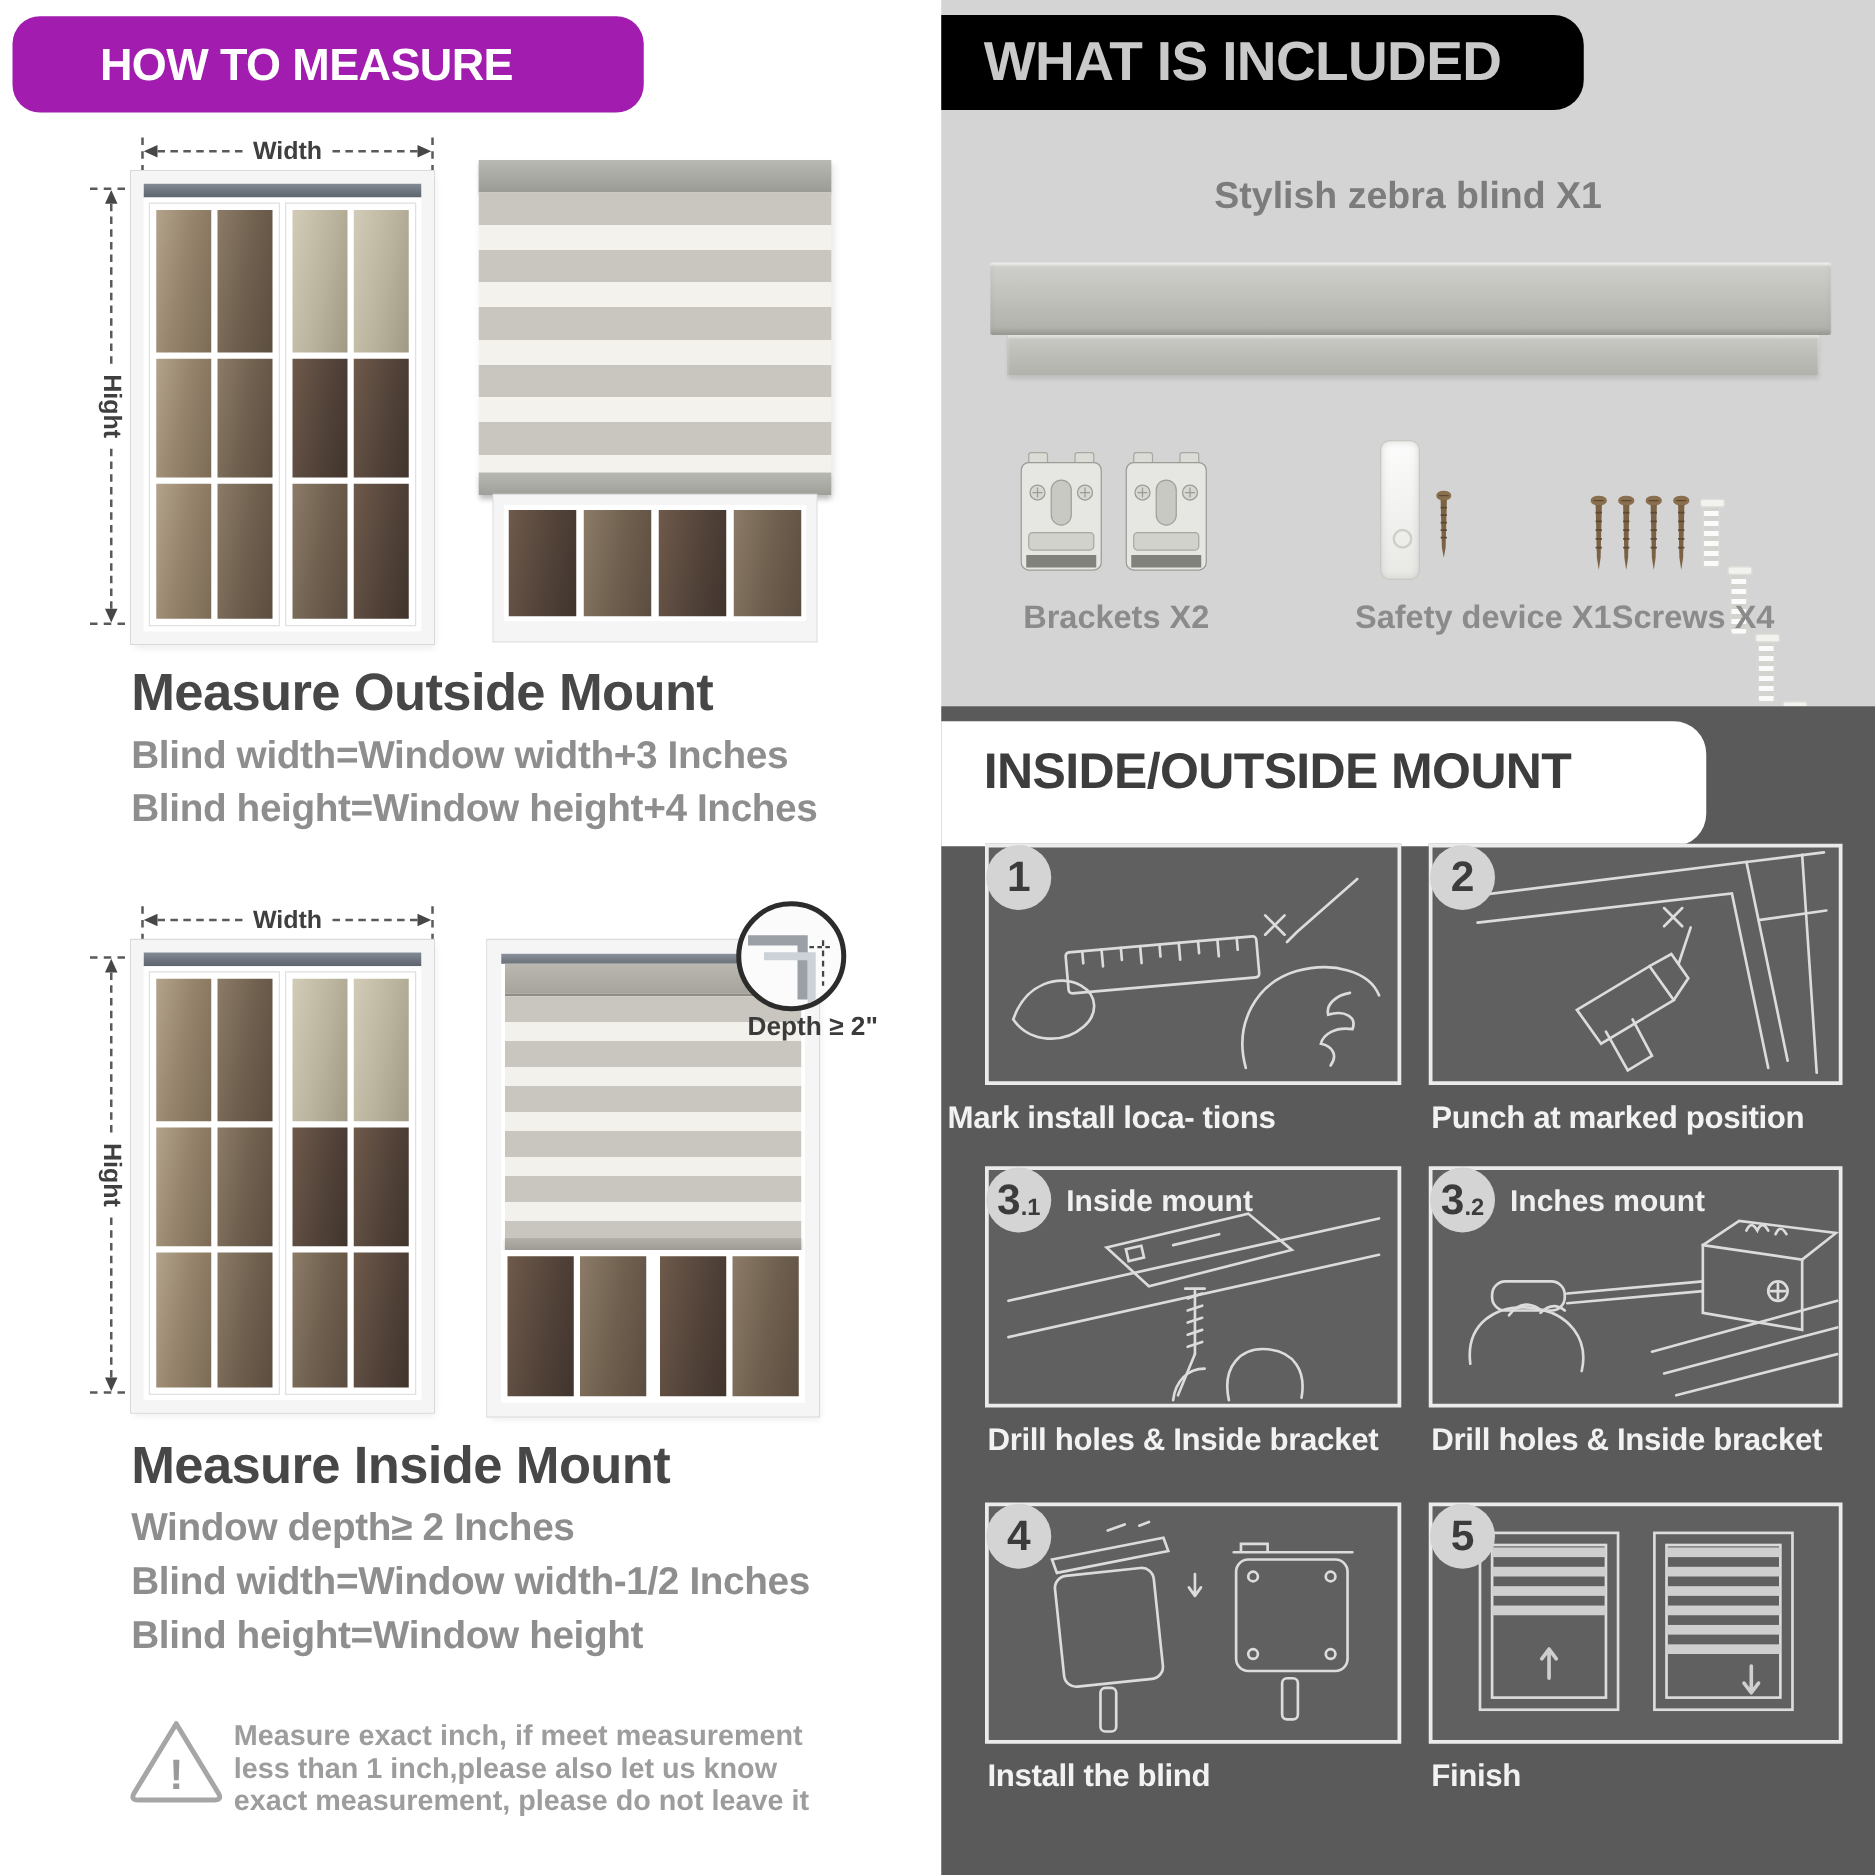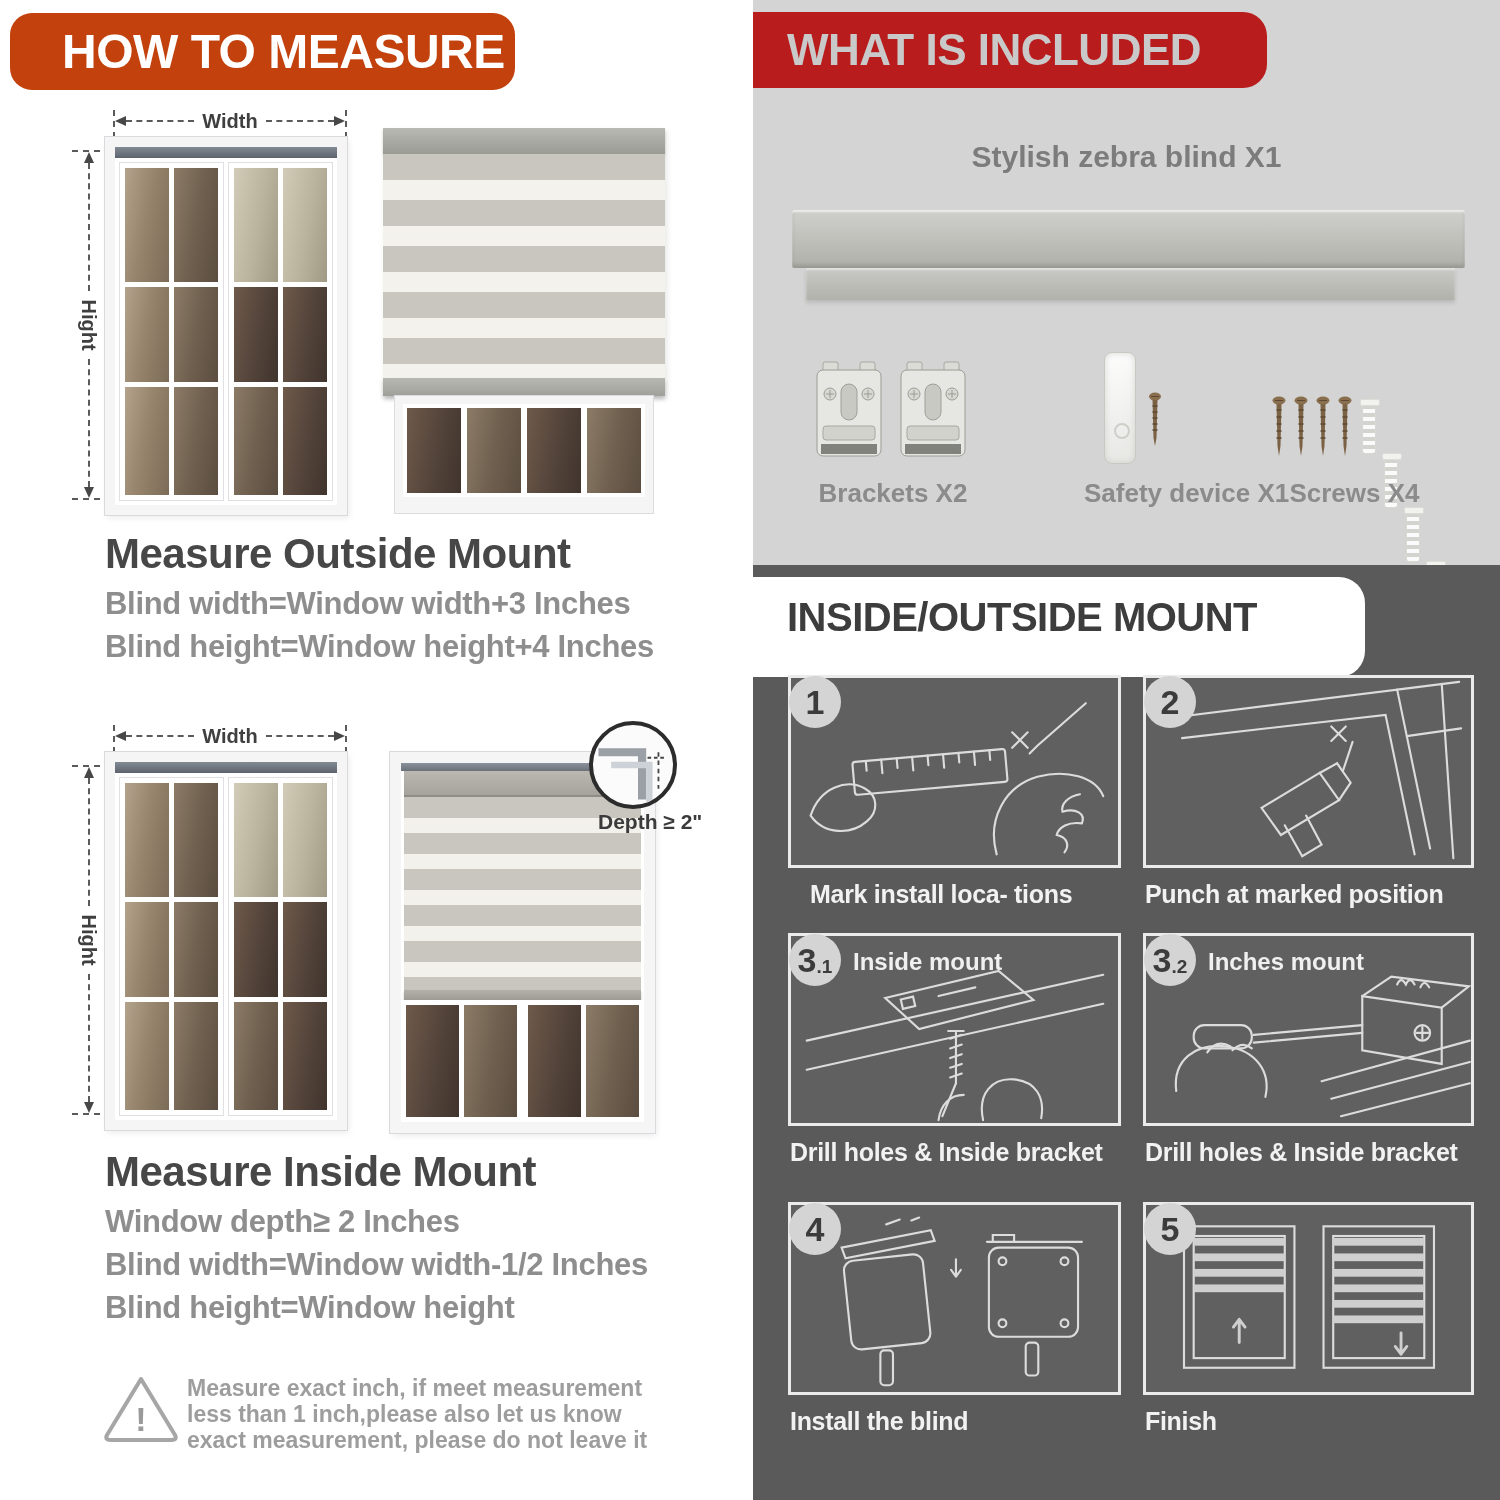--- a/index.html
+++ b/index.html
@@ -3,24 +3,24 @@
 <meta charset="utf-8">
 <style>
   html,body{margin:0;padding:0;background:#ffffff;}
   body{font-family:"Liberation Sans","DejaVu Sans",sans-serif;}
   .canvas{position:relative;width:1500px;height:1500px;background:#fff;overflow:hidden;}
   .abs{position:absolute;}
 
   
   .pill{font-weight:bold;letter-spacing:-0.5px;white-space:nowrap;}
   .pill-measure{left:10px;top:13px;width:505px;height:77px;line-height:77px;
-    background:#c2410c;color:#ffffff;border-radius:22px;font-size:48px;padding-left:52px;box-sizing:border-box;}
+    background:#a21caf;color:#ffffff;border-radius:22px;font-size:36px;padding-left:70px;box-sizing:border-box;}
   .panel-light{left:753px;top:0;width:747px;height:565px;background:#d4d4d4;}
   .panel-dark{left:753px;top:565px;width:747px;height:935px;background:#5a5a5a;}
-  .pill-included{left:753px;top:12px;width:514px;height:76px;line-height:76px;background:#b91c1c;
+  .pill-included{left:753px;top:12px;width:514px;height:76px;line-height:76px;background:#000000;
     color:#c9c9c9;border-radius:0 24px 24px 0;font-size:44px;padding-left:34px;box-sizing:border-box;}
   .pill-mount{left:753px;top:577px;width:612px;height:100px;line-height:80px;background:#ffffff;
     color:#3d3d3d;border-radius:0 26px 26px 0;font-size:40px;padding-left:34px;box-sizing:border-box;}
 
   
   .measure{display:flex;align-items:flex-start;height:30px;}
   .m-tick{width:0;height:28px;border-left:2px dashed #5a5a5a;margin-top:2px;}
   .m-dash{flex:1;height:0;border-top:2px dashed #5a5a5a;margin-top:12px;}
   .m-arr{width:0;height:0;border-top:5px solid transparent;border-bottom:5px solid transparent;margin-top:8px;}
   .m-arr.l{border-right:11px solid #474747;}
@@ -328,21 +328,21 @@
         <rect x="62" y="80" width="158" height="34" rx="3"></rect>
         <path d="M76 80 v10 M92 80 v14 M108 80 v10 M124 80 v14 M140 80 v10 M156 80 v14 M172 80 v10 M188 80 v14 M204 80 v10"></path>
       </g>
       <path d="M226 56 l16 16 M242 56 l-16 16"></path>
       <path d="M302 26 L252 70 l-8 8"></path>
       <path d="M18 142 C28 112 56 104 74 114 C88 122 88 138 76 148 C60 162 32 162 18 142 Z"></path>
       <path d="M210 182 C200 146 218 112 252 102 C282 94 312 102 320 122"></path>
       <path d="M296 120 C284 122 276 130 278 138 C292 134 302 140 298 150 C284 148 274 154 272 162 C282 164 286 172 280 180"></path>
     </svg>
   </div>
-  <div class="abs caption" style="left:810px;top:880px;">Mark install loca- tions</div>
+  <div class="abs caption" style="left:758px;top:880px;">Mark install loca- tions</div>
 
   <div class="abs step" style="left:1143px;top:675px;width:331px;height:193px;">
     <div class="badge">
         <span>2</span>
         <span class="sub"></span>
       </div>
     <svg class="illus" viewBox="0 0 333 193" fill="none" stroke="#dcdcdc" stroke-width="2.2" stroke-linecap="round">
       <path d="M16 42 L258 12 L292 176"></path>
       <path d="M36 62 L246 38 L276 182"></path>
       <path d="M258 12 L322 4 M268 60 L324 52"></path>

